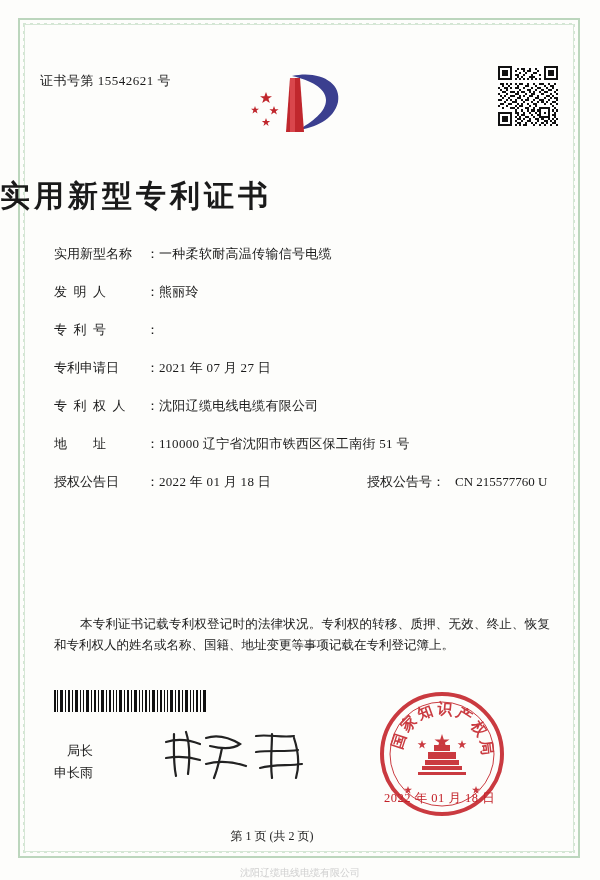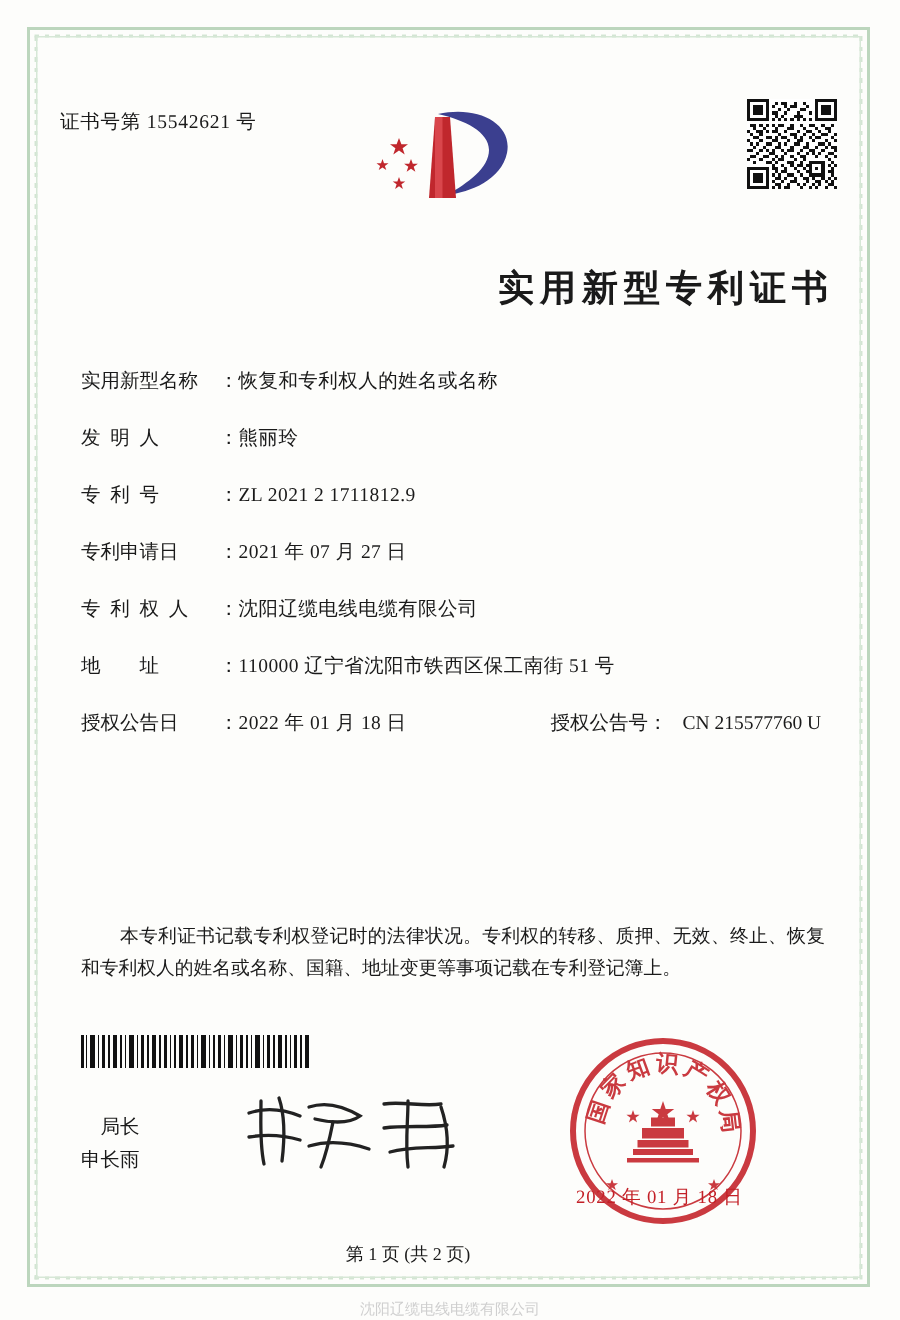--- a/index.html
+++ b/index.html
@@ -72,22 +72,22 @@
   
   .logo {
     position: absolute;
     left: 246px; top: 70px;
     width: 104px; height: 80px;
   }
 
   .doc-title {
     position: absolute;
     top: 176px; left: 0; width: 556px;
-    text-align: right;
-    font-size: 24px;
+    text-align: left;
+    font-size: 30px;
     font-weight: bold;
     letter-spacing: 4px;
     font-family: "DejaVu Serif", "Liberation Serif", serif;
   }
 
   .fields {
     position: absolute;
     left: 54px; top: 245px;
     width: 500px;
   }
@@ -433,31 +433,30 @@
       </g>
     </svg>
   </div>
 
   <div class="doc-title">实用新型专利证书</div>
 
   <div class="fields">
     <div class="field-row">
       <span class="field-label">实用新型名称</span>
       <span class="field-colon">：</span>
-      <span class="field-value">恢复和专利权人的姓名或名称</span>
+      <span class="field-value">一种柔软耐高温传输信号电缆</span>
     </div>
     <div class="field-row">
       <span class="field-label">发  明  人</span>
       <span class="field-colon">：</span>
       <span class="field-value">熊丽玲</span>
     </div>
     <div class="field-row">
       <span class="field-label">专  利  号</span>
       <span class="field-colon">：</span>
-      <span class="field-value">ZL 2021 2 1711812.9</span>
     </div>
     <div class="field-row">
       <span class="field-label">专利申请日</span>
       <span class="field-colon">：</span>
       <span class="field-value">2021 年 07 月 27 日</span>
     </div>
     <div class="field-row">
       <span class="field-label">专  利  权  人</span>
       <span class="field-colon">：</span>
       <span class="field-value">沈阳辽缆电线电缆有限公司</span>

